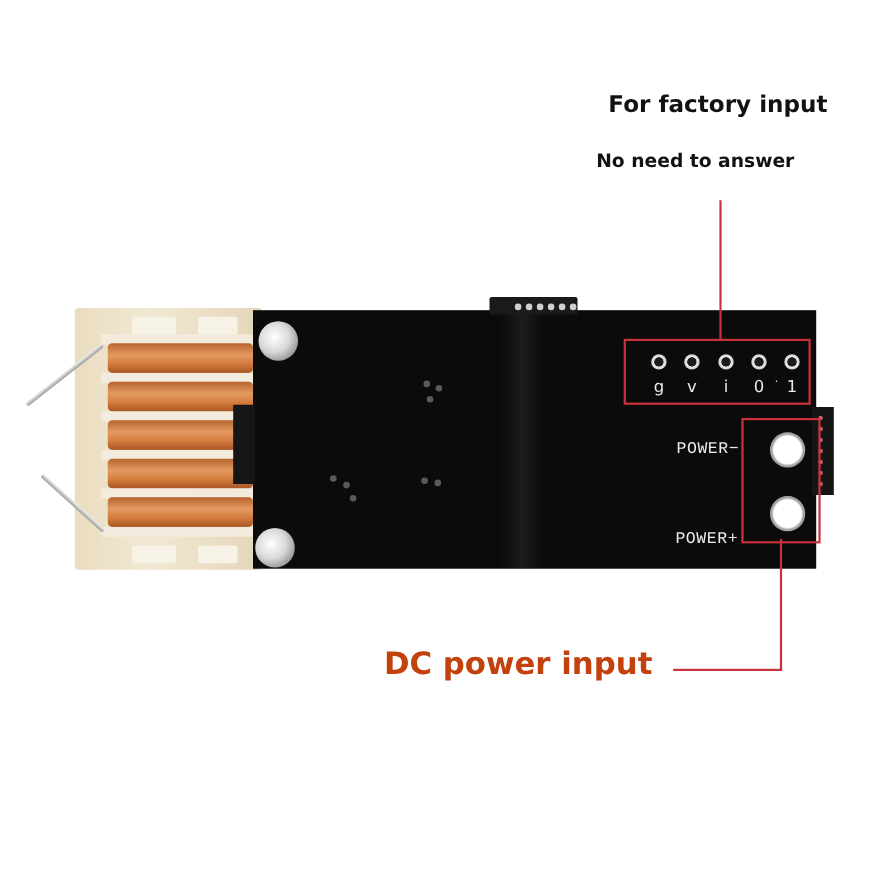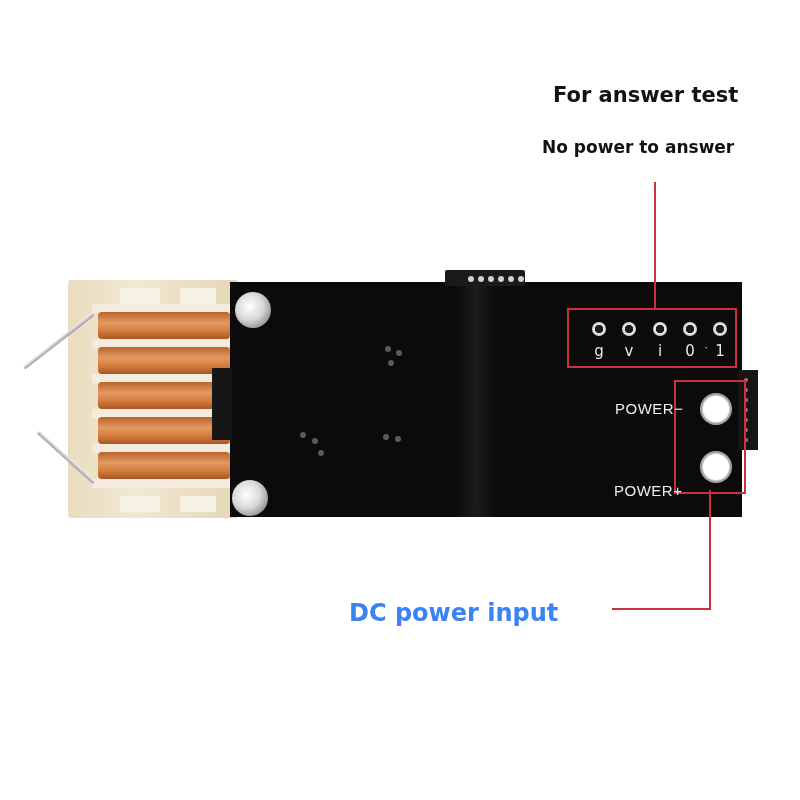--- a/index.html
+++ b/index.html
@@ -13,23 +13,22 @@
   
   .title-1 {
     left: 553px; top: 83px; font-size: 21px; font-weight: bold; color: #121212;
     letter-spacing: 0px; white-space: nowrap;
   }
   .title-2 {
     left: 542px; top: 137px; font-size: 17px; font-weight: bold; color: #121212;
     white-space: nowrap;
   }
   .dc-label {
-    left: 349px; top: 587px; font-size: 24px; font-weight: bold; color: #3b82f6;
+    left: 349px; top: 587px; font-size: 28px; font-weight: bold; color: #c2410c;
     white-space: nowrap;
-    margin-top: 12px;
   }
   .red-line { background: #c8323c; }
 
   
   .bobbin {
     left: 68px; top: 280px; width: 170px; height: 238px;
     background: linear-gradient(90deg, #e9dcc0 0%, #f2e8d2 40%, #e4d6b8 100%);
     border-radius: 3px;
   }
   .bobbin-top-tab {
@@ -82,21 +81,21 @@
   .pad-label {
     font-size: 15px; color: #e8e8e8; font-family: "DejaVu Sans", sans-serif;
     width: 14px; text-align: center;
   }
   .pad-large {
     width: 32px; height: 32px; border-radius: 50%;
     background: radial-gradient(circle, #ffffff 0%, #ffffff 55%, #9a9a9a 65%, #d4d4d4 80%, #7a7a7a 100%);
   }
   .power-label {
     font-size: 15px; color: #ececec; letter-spacing: 0.5px; white-space: nowrap;
-    font-family: Liberation Sans, sans-serif;
+    font-family: Liberation Mono, monospace;
   }
   .box-red { border: 2px solid #c8323c; }
   .via { width: 6px; height: 6px; border-radius: 50%; background: #5a5a5a; }
 </style>
 </head>
 <body>
 
 <div class="abs bobbin"></div>
 <div class="abs bobbin-top-tab" style="left:120px;top:288px;width:40px;height:16px;"></div>
 <div class="abs bobbin-top-tab" style="left:180px;top:288px;width:36px;height:16px;"></div>
@@ -166,15 +165,15 @@
 <div class="abs box-red" style="left:674px;top:380px;width:68px;height:110px;"></div>
 <div class="abs power-label" style="left:615px;top:400px;">POWER−</div>
 <div class="abs pad-large" style="left:700px;top:393px;"></div>
 <div class="abs power-label" style="left:614px;top:482px;">POWER+</div>
 <div class="abs pad-large" style="left:700px;top:451px;"></div>
 
 <div class="abs red-line" style="left:654px;top:182px;width:2px;height:128px;"></div>
 <div class="abs red-line" style="left:709px;top:490px;width:2px;height:120px;"></div>
 <div class="abs red-line" style="left:612px;top:608px;width:99px;height:2px;"></div>
 
-<div class="abs title-1">For answer test</div>
-<div class="abs title-2">No power to answer</div>
+<div class="abs title-1">For factory input</div>
+<div class="abs title-2">No need to answer</div>
 <div class="abs dc-label">DC power input</div>
 
 </body></html>

